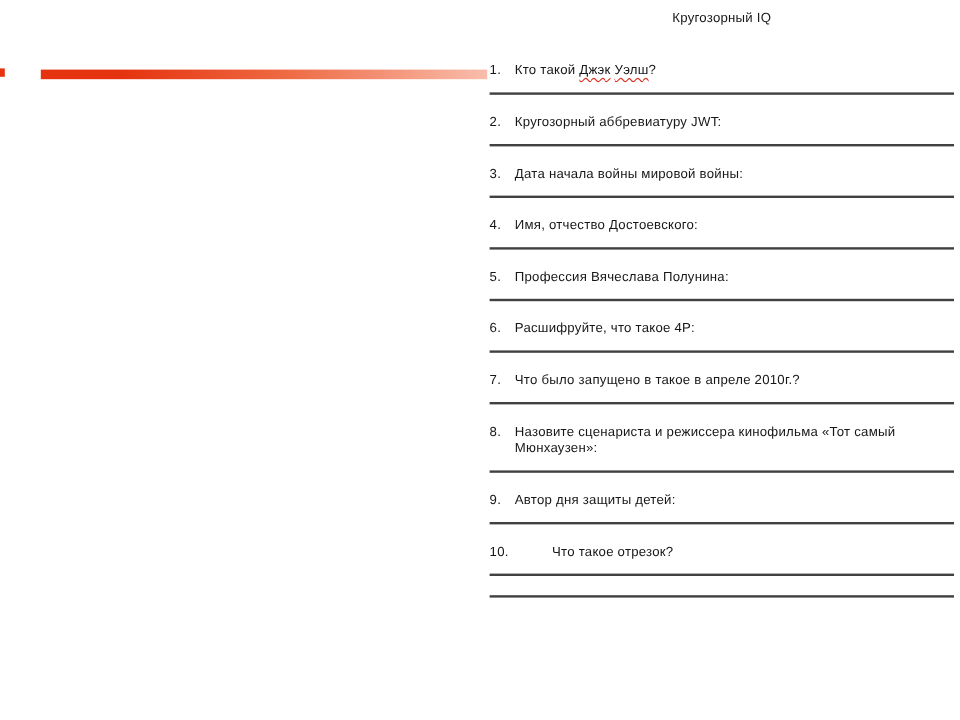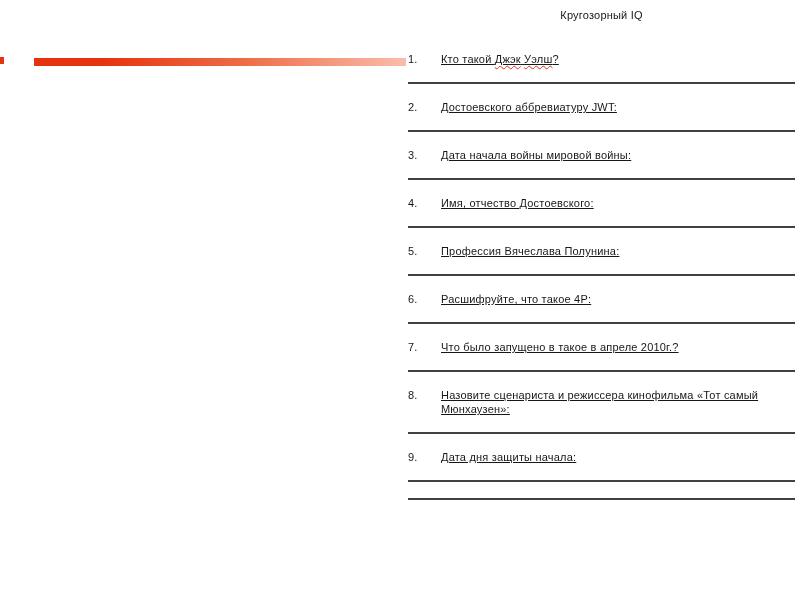--- a/index.html
+++ b/index.html
@@ -66,22 +66,21 @@
   }
   .q-num{
     position:absolute;
     left:0;
     top:0;
   }
   .q-row.wide .q-text{
     text-indent:31px;
   }
   .q-text{
-    margin:16px;
-    text-decoration:underline;
+    margin:4px;
   }
   .q-rule{
     height:0;
     border-top:2px solid var(--rule);
     margin:0 0 16px 0;
   }
   .sq{
     text-decoration-line:underline;
     text-decoration-style:wavy;
     text-decoration-color:var(--spellcheck);
@@ -101,21 +100,21 @@
         <div>
           <div class="q-row">
             <span class="q-num">1.</span>
             <div class="q-text">Кто такой <span class="sq">Джэк</span> <span class="sq">Уэлш</span>?</div>
           </div>
           <div class="q-rule"></div>
         </div>
         <div>
           <div class="q-row">
             <span class="q-num">2.</span>
-            <div class="q-text">Достоевского аббревиатуру JWT:</div>
+            <div class="q-text">Кругозорный аббревиатуру JWT:</div>
           </div>
           <div class="q-rule"></div>
         </div>
         <div>
           <div class="q-row">
             <span class="q-num">3.</span>
             <div class="q-text">Дата начала войны мировой войны:</div>
           </div>
           <div class="q-rule"></div>
         </div>
@@ -150,21 +149,28 @@
         <div>
           <div class="q-row">
             <span class="q-num">8.</span>
             <div class="q-text">Назовите сценариста и режиссера кинофильма «Тот самый<br>Мюнхаузен»:</div>
           </div>
           <div class="q-rule"></div>
         </div>
         <div>
           <div class="q-row">
             <span class="q-num">9.</span>
-            <div class="q-text">Дата дня защиты начала:</div>
+            <div class="q-text">Автор дня защиты детей:</div>
+          </div>
+          <div class="q-rule"></div>
+        </div>
+        <div>
+          <div class="q-row wide">
+            <span class="q-num">10.</span>
+            <div class="q-text">Что такое отрезок?</div>
           </div>
           <div class="q-rule"></div>
         </div>
         <div>
           <div class="q-rule"></div>
         </div>
       </div>
   </div>
 </div>
 

